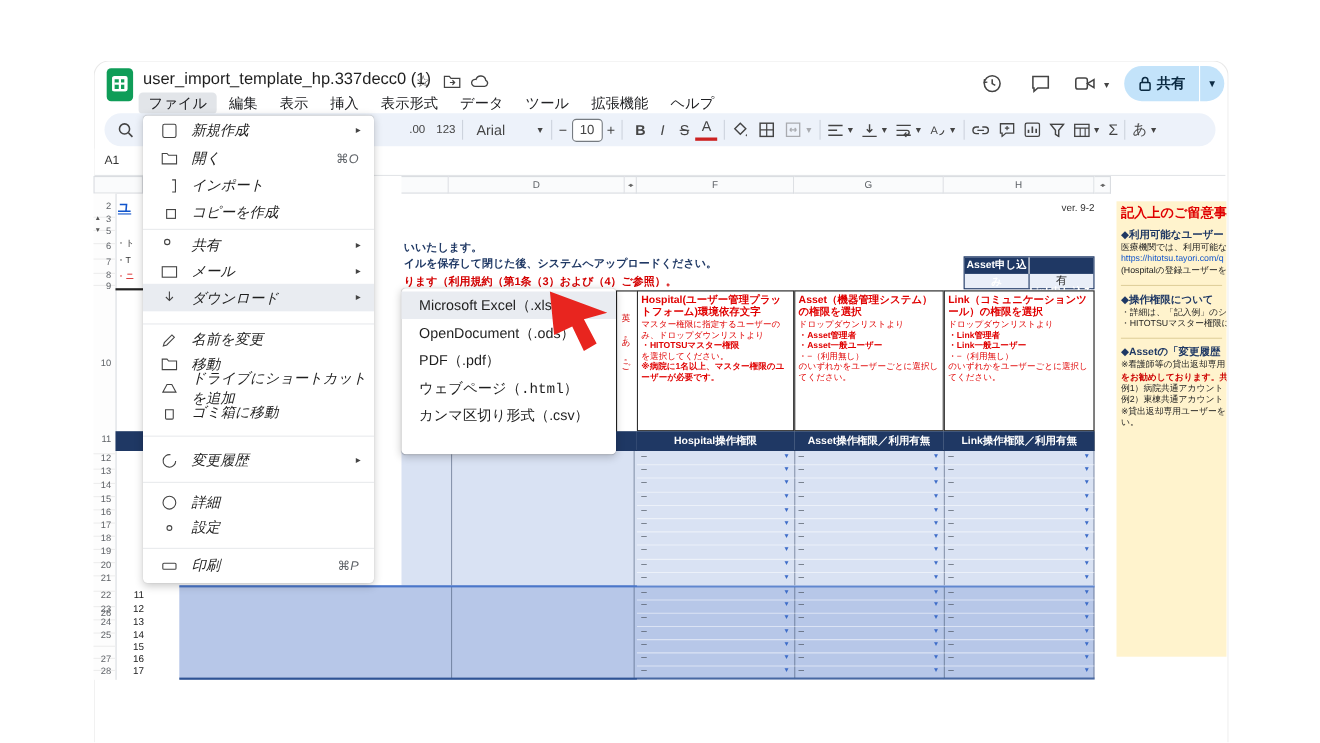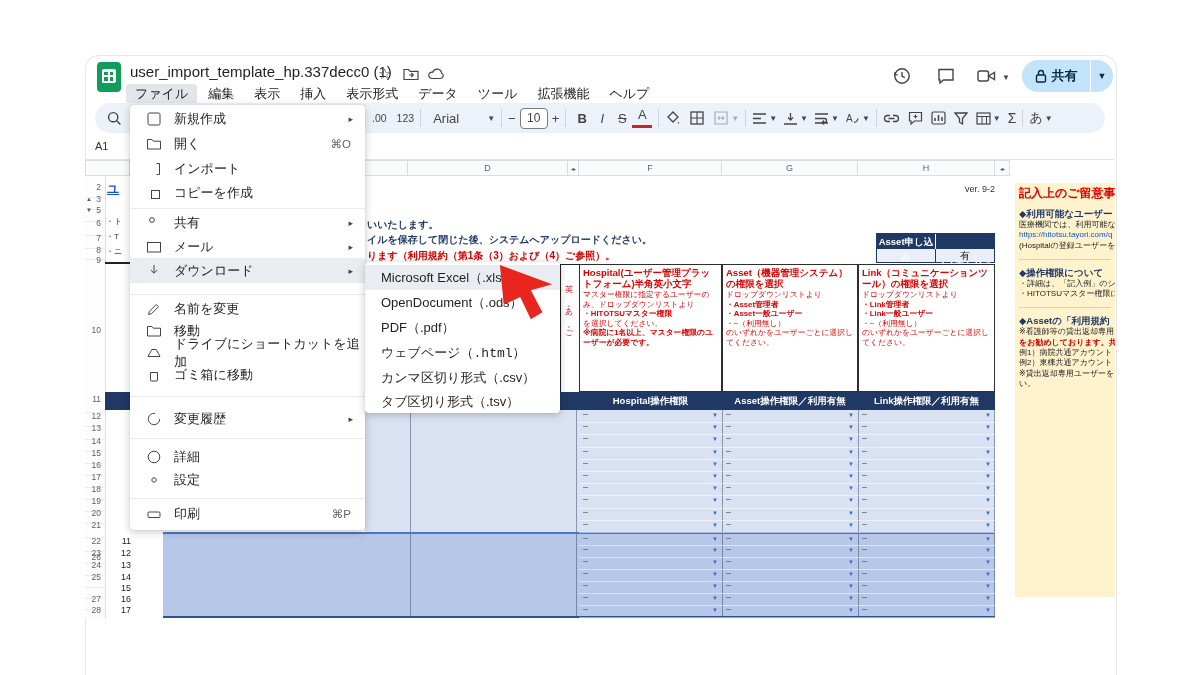--- a/index.html
+++ b/index.html
@@ -56,21 +56,21 @@
   
   #minitab{left:876px;top:233px;width:119px;border:1.5px solid #1f3864;box-sizing:border-box;background:#e9eef8;}
   #minitab .hrow{display:flex;background:#1f3864;color:#fff;font-weight:bold;font-size:9.5px;height:15px;}
   #minitab .hrow div{flex:1;text-align:center;line-height:15px;border-right:1px solid #fff;}
   #minitab .hrow div:last-child{border-right:none;margin-top:24px;}
   #minitab .vrow{display:flex;height:13px;font-size:10px;color:#222;}
   #minitab .vrow div{flex:1;text-align:center;line-height:13px;border-right:1px solid #1f3864;}
   #minitab .vrow div:last-child{border-right:none;}
   
   .gmenu{background:#fff;border-radius:4px;box-shadow:0 2px 8px rgba(0,0,0,.22),0 0 1px rgba(0,0,0,.2);}
-  #filemenu{left:130px;top:105px;width:235px;height:425px;}
+  #filemenu{left:130px;top:105px;width:210px;height:425px;font-style:italic;}
   #dlmenu{left:365px;top:262px;width:195px;height:151px;}
   .menu-item{position:absolute;left:0;width:100%;height:25px;display:flex;align-items:center;font-size:13px;color:#1f1f1f;}
   .menu-item .ic{width:16px;height:16px;margin:0 12px 0 16px;flex:0 0 auto;}
   .menu-item .sc{position:absolute;right:14px;font-size:11.5px;color:#5f6368;}
   .menu-item .sub{position:absolute;right:12px;font-size:9px;color:#444;}
   .menu-item.hl{background:#e9ecf1;}
   .mdivider{position:absolute;left:0;width:100%;height:1px;background:#e8eaed;}
   
   #sidebar{left:1015px;top:183px;width:100px;height:414px;background:#fff3cd;overflow:hidden;
            padding:3px 4px;box-sizing:border-box;}
@@ -341,21 +341,21 @@
       </div>
   <div class="vrow">
         <div></div>
         <div>有</div>
       </div>
 </div>
 
 <div id="table-outline" class="abs" style="left:560px;top:264px;width:435px;height:146px;border:1.5px solid #222;box-sizing:border-box;background:#fff;"></div>
 <div id="permcols">
       <div class="abs permcell" style="left: 579px; width: 143px;">
-        <div class="ttl">Hospital(ユーザー管理プラットフォーム)半角英小文字</div>
+        <div class="ttl">Hospital(ユーザー管理プラットフォーム)環境依存文字</div>
         <div class="ln">マスター権限に指定するユーザーのみ、ドロップダウンリストより</div>
         <div class="ln b">・HITOTSUマスター権限</div>
         <div class="ln">を選択してください。</div>
         <div class="ln b">※病院に1名以上、マスター権限のユーザーが必要です。</div>
       </div>
       <div class="abs permcell" style="left: 722px; width: 136px;">
         <div class="ttl">Asset（機器管理システム）の権限を選択</div>
         <div class="ln">ドロップダウンリストより</div>
         <div class="ln b">・Asset管理者</div>
         <div class="ln b">・Asset一般ユーザー</div>
@@ -619,21 +619,21 @@
           <div class="sb-l">医療機関では、利用可能な</div>
           <div class="sb-l link">https://hitotsu.tayori.com/q</div>
           <div class="sb-l">(Hospitalの登録ユーザーを</div>
         </div>
         <div class="sb-sec">
           <div class="sb-h">◆操作権限について</div>
           <div class="sb-l">・詳細は、「記入例」のシー</div>
           <div class="sb-l">・HITOTSUマスター権限に指</div>
         </div>
         <div class="sb-sec">
-          <div class="sb-h">◆Assetの「利用規約</div>
+          <div class="sb-h">◆Assetの「変更履歴</div>
           <div class="sb-l">※看護師等の貸出返却専用</div>
           <div class="sb-l red">をお勧めしております。共通</div>
           <div class="sb-l">例1）病院共通アカウント</div>
           <div class="sb-l">例2）東棟共通アカウント</div>
           <div class="sb-l">※貸出返却専用ユーザーを</div>
           <div class="sb-l">い。</div>
         </div>
       </div>
 </div>
 
@@ -812,23 +812,20 @@
       </div>
       <div class="menu-item" style="top: 53px;">
         <span style="margin-left: 16px;">PDF（.pdf）</span>
       </div>
       <div class="menu-item" style="top: 78px;">
         <span style="margin-left: 16px; font-family: Liberation Mono, monospace;">ウェブページ（.html）</span>
       </div>
       <div class="menu-item" style="top: 103px;">
         <span style="margin-left: 16px;">カンマ区切り形式（.csv）</span>
       </div>
-      <div class="menu-item" style="top: 127px;">
-        <span style="margin-left: 16px;">タブ区切り形式（.tsv）</span>
-      </div>
     </div>
 
 <div class="abs" style="left:497px;top:262px;z-index:50;">
   <svg width="58" height="64" viewBox="0 0 60 66">
         <polygon points="3,3 57,23 35,29 47,52 35,59 24,36 7,44" fill="#e8251f"></polygon>
       </svg>
 </div>
 
 </div>
 

